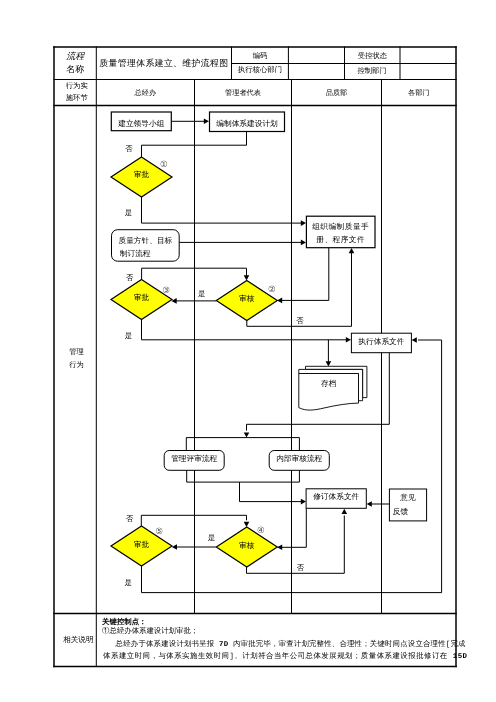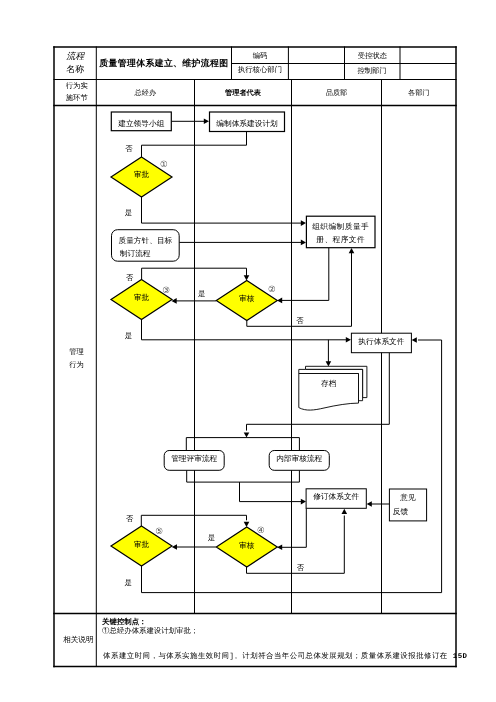--- a/index.html
+++ b/index.html
@@ -7,21 +7,21 @@
        font-family:"Liberation Serif",serif;
        -webkit-font-smoothing:antialiased;
        text-rendering:geometricPrecision;}
   #page{position:relative;width:496px;height:702px;background:#fff;}
   #art{position:absolute;left:0;top:0;}
   .t{position:absolute;white-space:pre;line-height:1;box-sizing:border-box;}
   .c{text-align:center;}
   .s7{font-size:7.4px;}
   .s8{font-size:7.7px;}
   .s9{font-size:9px;}
-  .s10b{font-size:8.9px;font-weight:bold;letter-spacing:0.35px;}
+  .s10b{font-size:8.9px;font-weight:normal;letter-spacing:0.35px;}
   .mk{font-size:8.6px;color:#4a4a4a;}
   .ls{letter-spacing:0.45px;}
   .s74{font-size:7.4px;font-family:Liberation Mono, monospace;}
   .s72{font-size:7.2px;}
   .s73{font-size:7.3px;}
   .s75{font-size:7.6px;}
   .s74b{font-size:7.4px;font-weight:bold;}
   .bd{font-weight:bold;}
 </style>
 </head>
@@ -111,28 +111,29 @@
 <div class="t c s9" style="left:54px;top:52.0px;width:42.3px;height:10px;font-style:italic;">流程</div>
 <div class="t c s9" style="left:54px;top:65.0px;width:42.3px;height:10px;">名称</div>
 <div class="t c s10b" style="left:96.3px;top:58.6px;width:135.2px;height:12px;">质量管理体系建立、维护流程图</div>
 <div class="t c s73" style="left:231.5px;top:51.6px;width:56.9px;height:11px;">编码</div>
 <div class="t c s74" style="left:231.5px;top:68.0px;width:56.9px;height:11px;">执行核心部门</div>
 <div class="t c s73" style="left:344.7px;top:51.7px;width:55.5px;height:11px;">受控状态</div>
 <div class="t c s73" style="left:344.3px;top:67.2px;width:55.5px;height:11px;">控制部门</div>
 <div class="t c s73" style="left:55.6px;top:81.6px;width:42.3px;height:10px;">行为实</div>
 <div class="t c s73" style="left:55.6px;top:93.9px;width:42.3px;height:10px;">施环节</div>
 <div class="t c s72" style="left:96.3px;top:89.7px;width:98.2px;height:11px;">总经办</div>
-<div class="t c s72" style="left:194.5px;top:89.7px;width:97.0px;height:11px;font-weight:bold;">管理者代表</div>
+<div class="t c s72" style="left:194.5px;top:89.7px;width:97.0px;height:11px;">管理者代表</div>
 <div class="t c s72" style="left:291.5px;top:89.7px;width:90.0px;height:11px;">品质部</div>
 <div class="t c s72" style="left:381.5px;top:89.7px;width:74.5px;height:11px;">各部门</div>
 <div class="t c s73" style="left:55.4px;top:347.8px;width:42.3px;height:11px;">管理</div>
 <div class="t c s73" style="left:55.4px;top:361.2px;width:42.3px;height:11px;">行为</div>
 <div class="t c s75" style="left:57.2px;top:635.6px;width:42.3px;height:11px;">相关说明</div>
 <div class="t s74b" style="left:102.1px;top:618.0px;width:120px;height:11px;">关键控制点：</div>
 <div class="t s74" style="left:102.1px;top:628.9px;width:240px;height:11px;">①总经办体系建设计划审批；</div>
+<div class="t s74" style="left:115.6px;top:641.8px;width:344px;height:11px;letter-spacing:0.21px;"><span>总经办于体系建设计划书呈报 </span><span class="bd">7D</span><span> 内审批完毕，审查计划完整性、合理性；关键时间点设立合理性[完成</span></div>
 <div class="t s74" style="left:103.1px;top:654.3px;width:356px;height:11px;letter-spacing:0.51px;"><span>体系建立时间，与体系实施生效时间]。计划符合当年公司总体发展规划；质量体系建设报批修订在 </span><span class="bd">15D</span></div>
 <div class="t c s8" style="left:111.3px;top:119.6px;width:60px;height:11px;">建立领导小组</div>
 <div class="t c s8" style="left:209.5px;top:119.6px;width:75px;height:11px;">编制体系建设计划</div>
 <div class="t c s8" style="left:111px;top:171px;width:61px;height:11px;">审批</div>
 <div class="t mk" style="left:160.0px;top:159.5px;width:10px;height:11px;">①</div>
 <div class="t c s8" style="left:111.5px;top:237.2px;width:67.7px;height:11px;">质量方针、目标</div>
 <div class="t s8" style="left:111.5px;top:250.0px;width:67.7px;height:11px;padding-left:8.3px;">制订流程</div>
 <div class="t c s8 ls" style="left:306.4px;top:222.6px;width:68.6px;height:11px;">组织编制质量手</div>
 <div class="t c s8 ls" style="left:306.4px;top:235.6px;width:68.6px;height:11px;">册、程序文件</div>
 <div class="t c s8" style="left:111px;top:293.5px;width:61px;height:11px;">审批</div>

